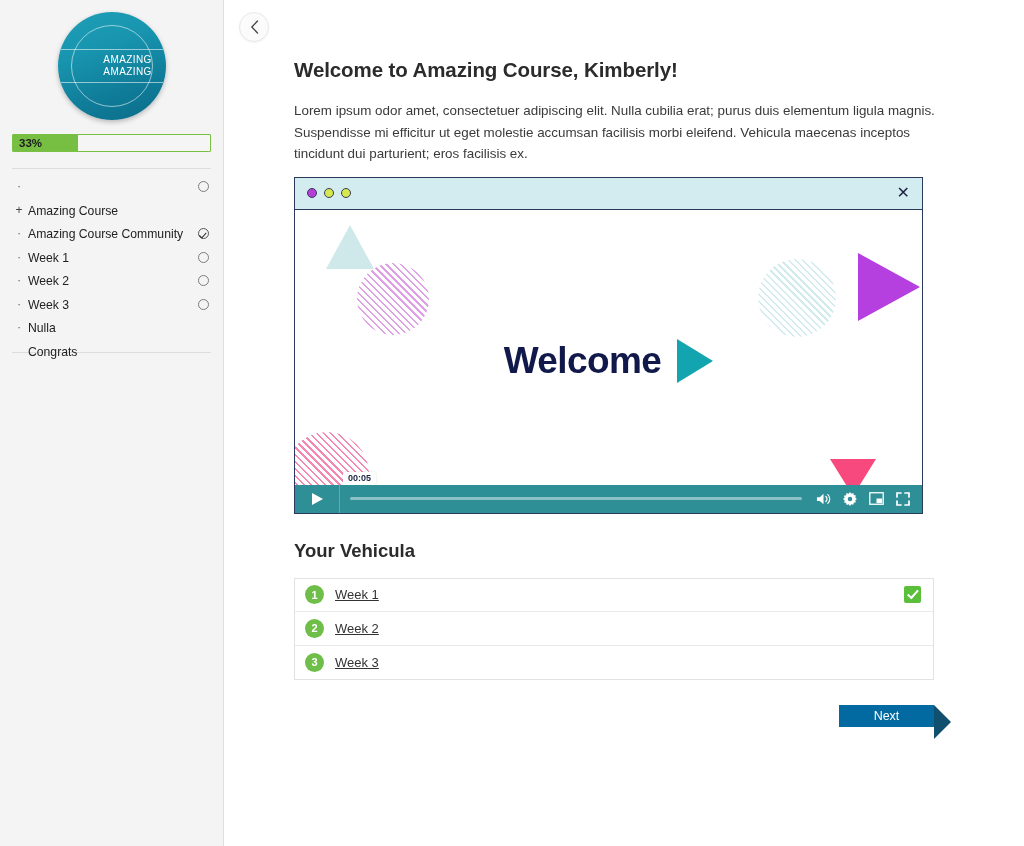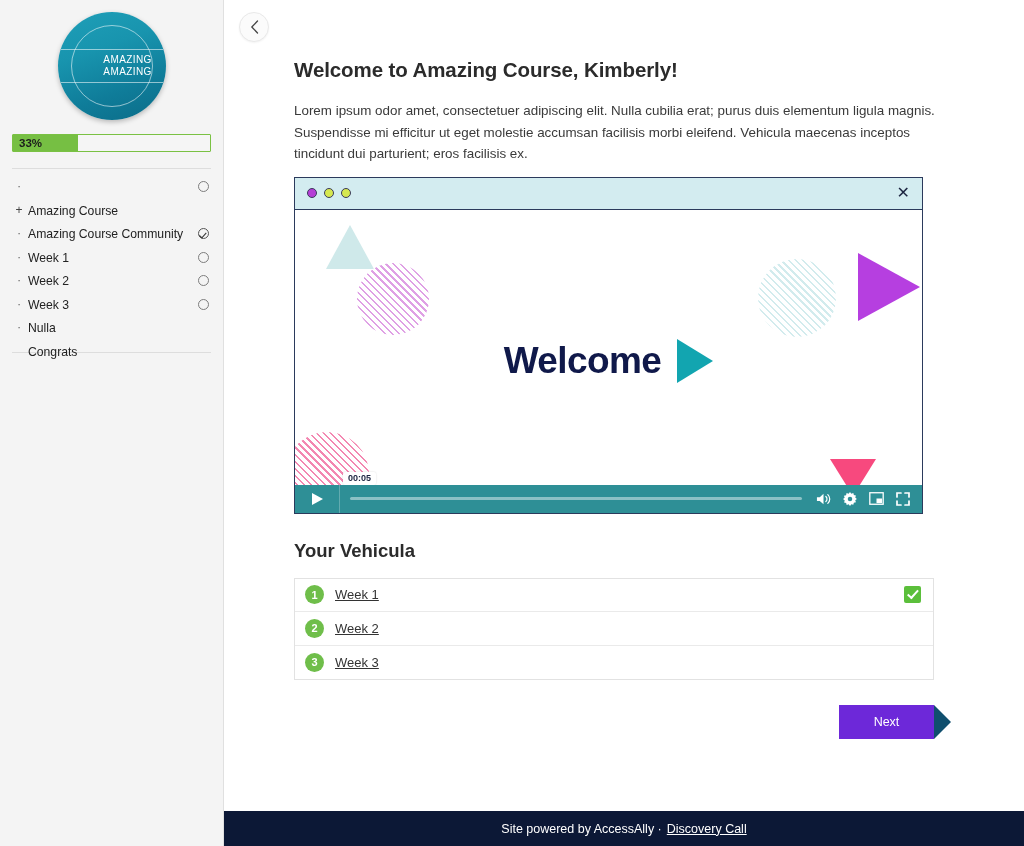--- a/index.html
+++ b/index.html
@@ -239,21 +239,21 @@
   }
   .chk-done::after {
     content:""; width:4px; height:9px; border:solid #fff;
     border-width:0 2.2px 2.2px 0; transform:rotate(42deg) translate(-1px,-1px);
   }
   .chk-todo { width:17px; height:17px; background:#8d8d8d; border-radius:2px; }
 
   
   .next-row { width:640px; display:flex; justify-content:flex-end; margin-top:25px; }
   .next-btn {
-    position:relative; background:#6d28d9; height:34px; width:95px;
+    position:relative; background:#0369a1; height:22px; width:95px;
     display:flex; align-items:center; justify-content:center;
     color:#fff; font-size:12.5px; cursor:pointer;
   }
   .next-btn::after {
     content:""; position:absolute; right:-17px; top:0;
     width:0; height:0; border-top:17px solid transparent;
     border-bottom:17px solid transparent; border-left:17px solid #104f6e;
   }
 
   
@@ -437,19 +437,15 @@
           </div>
         </div>
 
         <div class="next-row">
           <div class="next-btn">Next</div>
         </div>
 
       </div>
     </div>
 
-    <footer class="footer">
-      <span>Site powered by AccessAlly ·</span>
-      <a href="#">Discovery Call</a>
-    </footer>
   </main>
 
 </div>
 
 </body></html>

